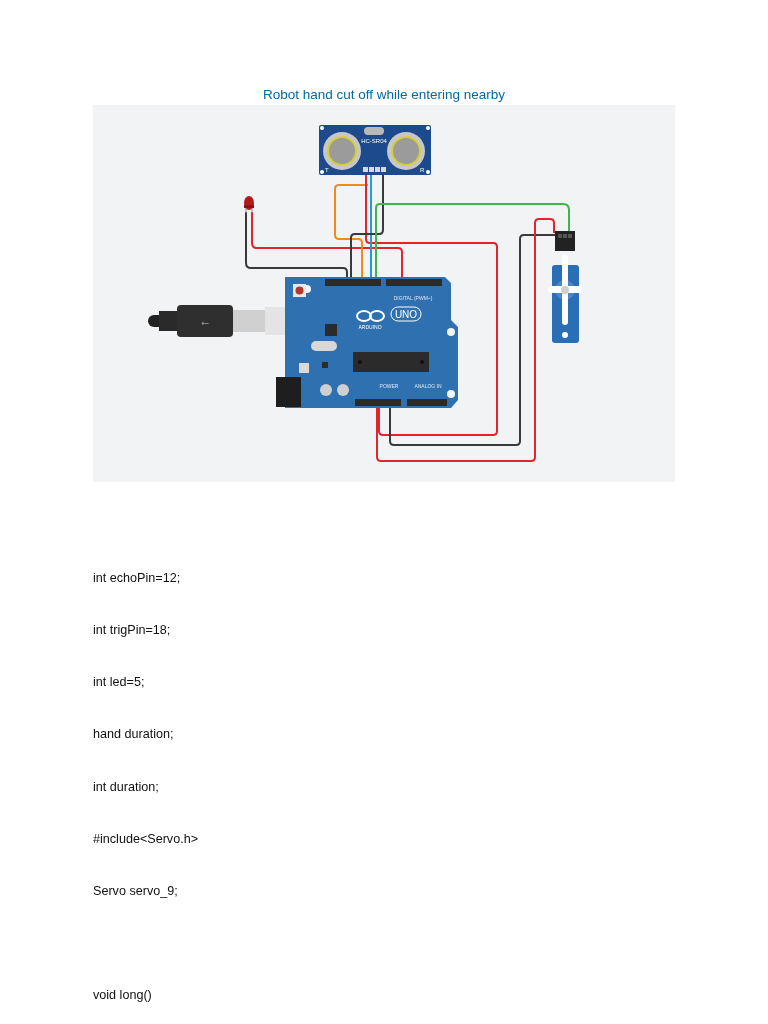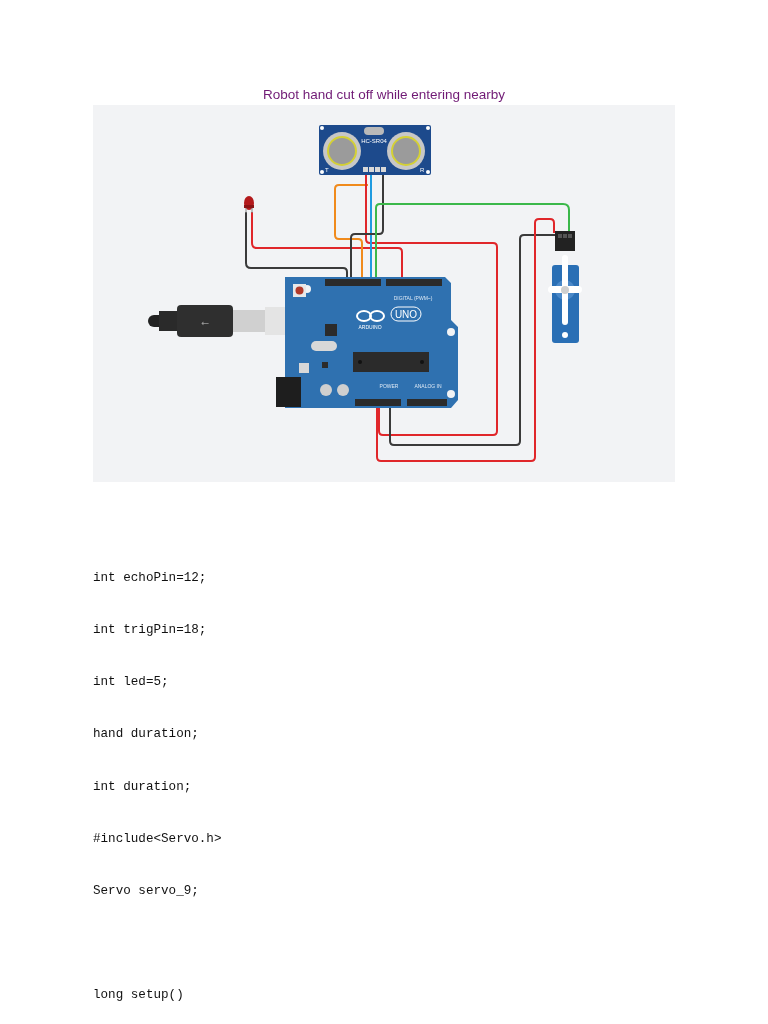--- a/index.html
+++ b/index.html
@@ -1,25 +1,25 @@
 <!DOCTYPE html>
 <html><head>
   <meta charset="utf-8">
   <style>
     html, body { margin: 0; padding: 0; background: #ffffff; }
     body { width: 768px; height: 1024px; position: relative; overflow: hidden;
            font-family: "Liberation Sans", "DejaVu Sans", sans-serif; color: #111; }
     .title { position: absolute; left: 0; width: 768px; top: 87px; text-align: center;
-             font-size: 13.5px; color: #701a75; }
+             font-size: 13.5px; color: #0369a1; }
     .figure { position: absolute; left: 93px; top: 105px; width: 582px; height: 377px;
               background: #f2f3f5; }
     .figure svg { position: absolute; left: 0; top: 0; }
     .code { position: absolute; left: 93px; top: 535px; font-size: 12.6px; line-height: 17.4px;
             color: #111; white-space: pre; }
-    .code .line { display: block; height: 17.4px; font-family: Liberation Mono, monospace; }
+    .code .line { display: block; height: 17.4px; }
   </style>
 </head>
 <body>
 
 <div class="title">Robot hand cut off while entering nearby</div>
 
 <div class="figure">
   <svg width="582" height="377" viewBox="0 0 582 377">
 
     <g fill="none" stroke-width="2" stroke-linejoin="round">
@@ -129,21 +129,21 @@
 
 <div class="code">
   <span class="line">int echoPin=12;</span>
   <span class="line">int trigPin=18;</span>
   <span class="line">int led=5;</span>
   <span class="line">hand duration;</span>
   <span class="line">int duration;</span>
   <span class="line">#include&lt;Servo.h&gt;</span>
   <span class="line">Servo servo_9;</span>
   <span class="line"></span>
-  <span class="line">long setup()</span>
+  <span class="line">void long()</span>
   
   
   
   
   
   
   
   
   
   

